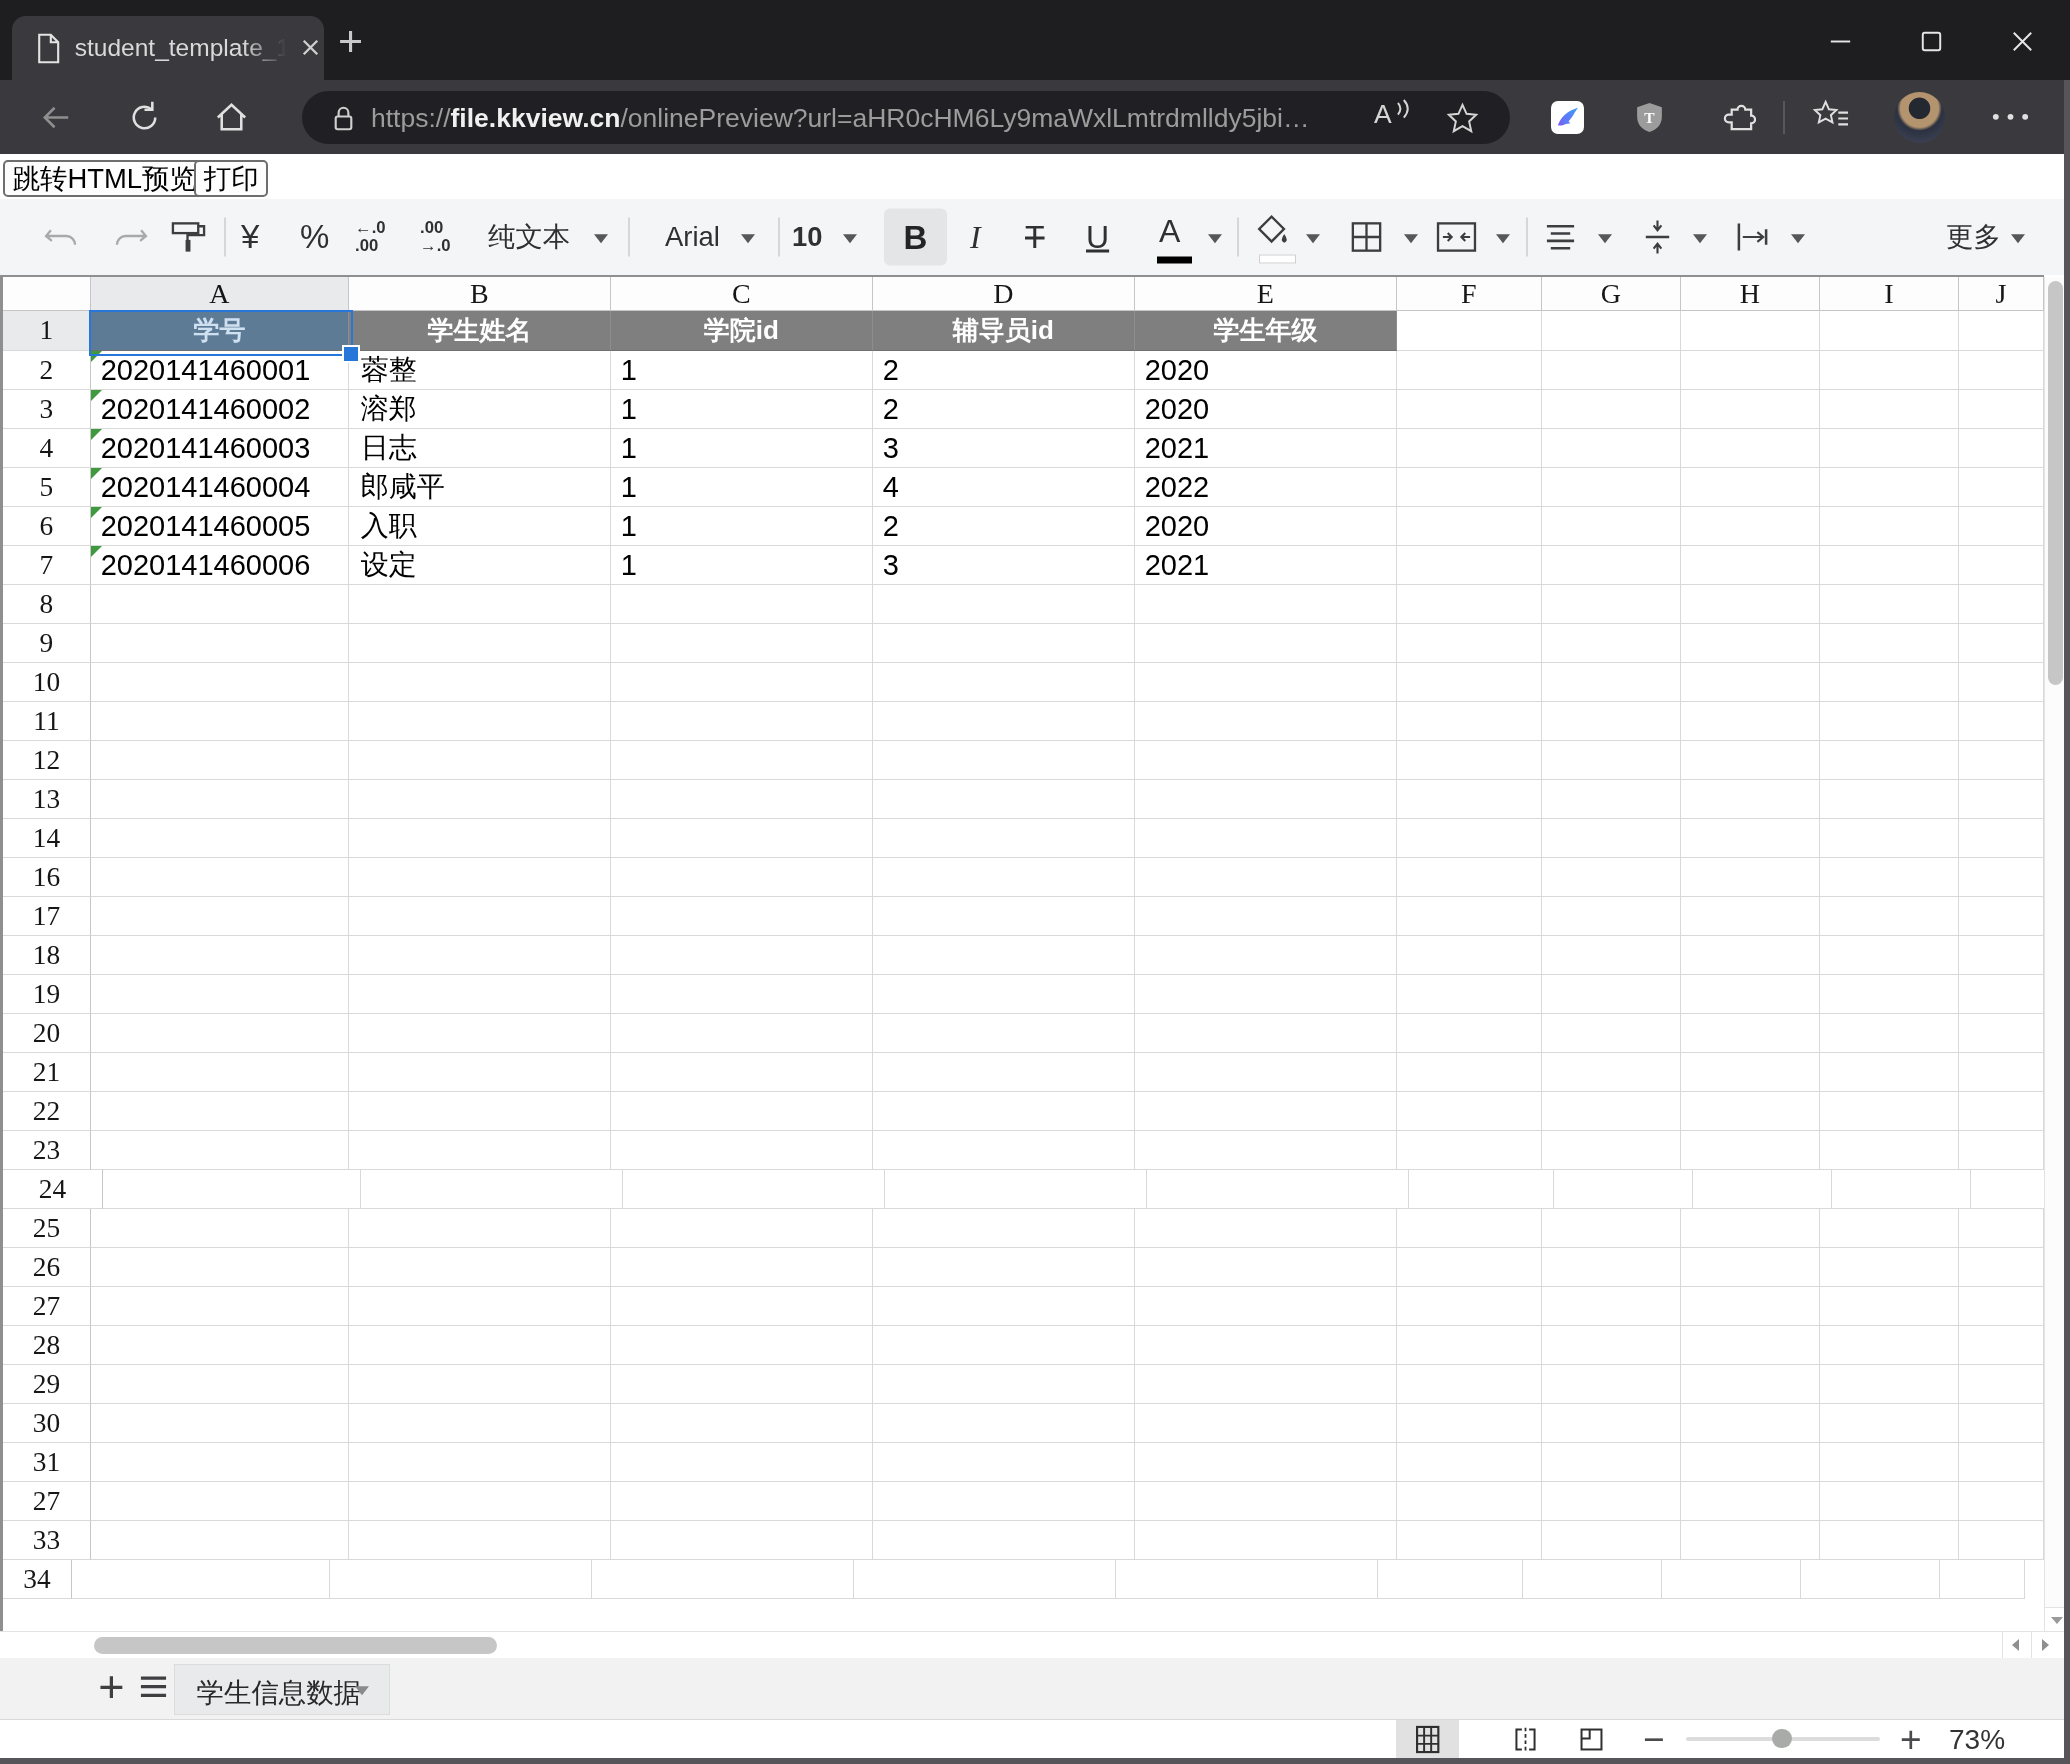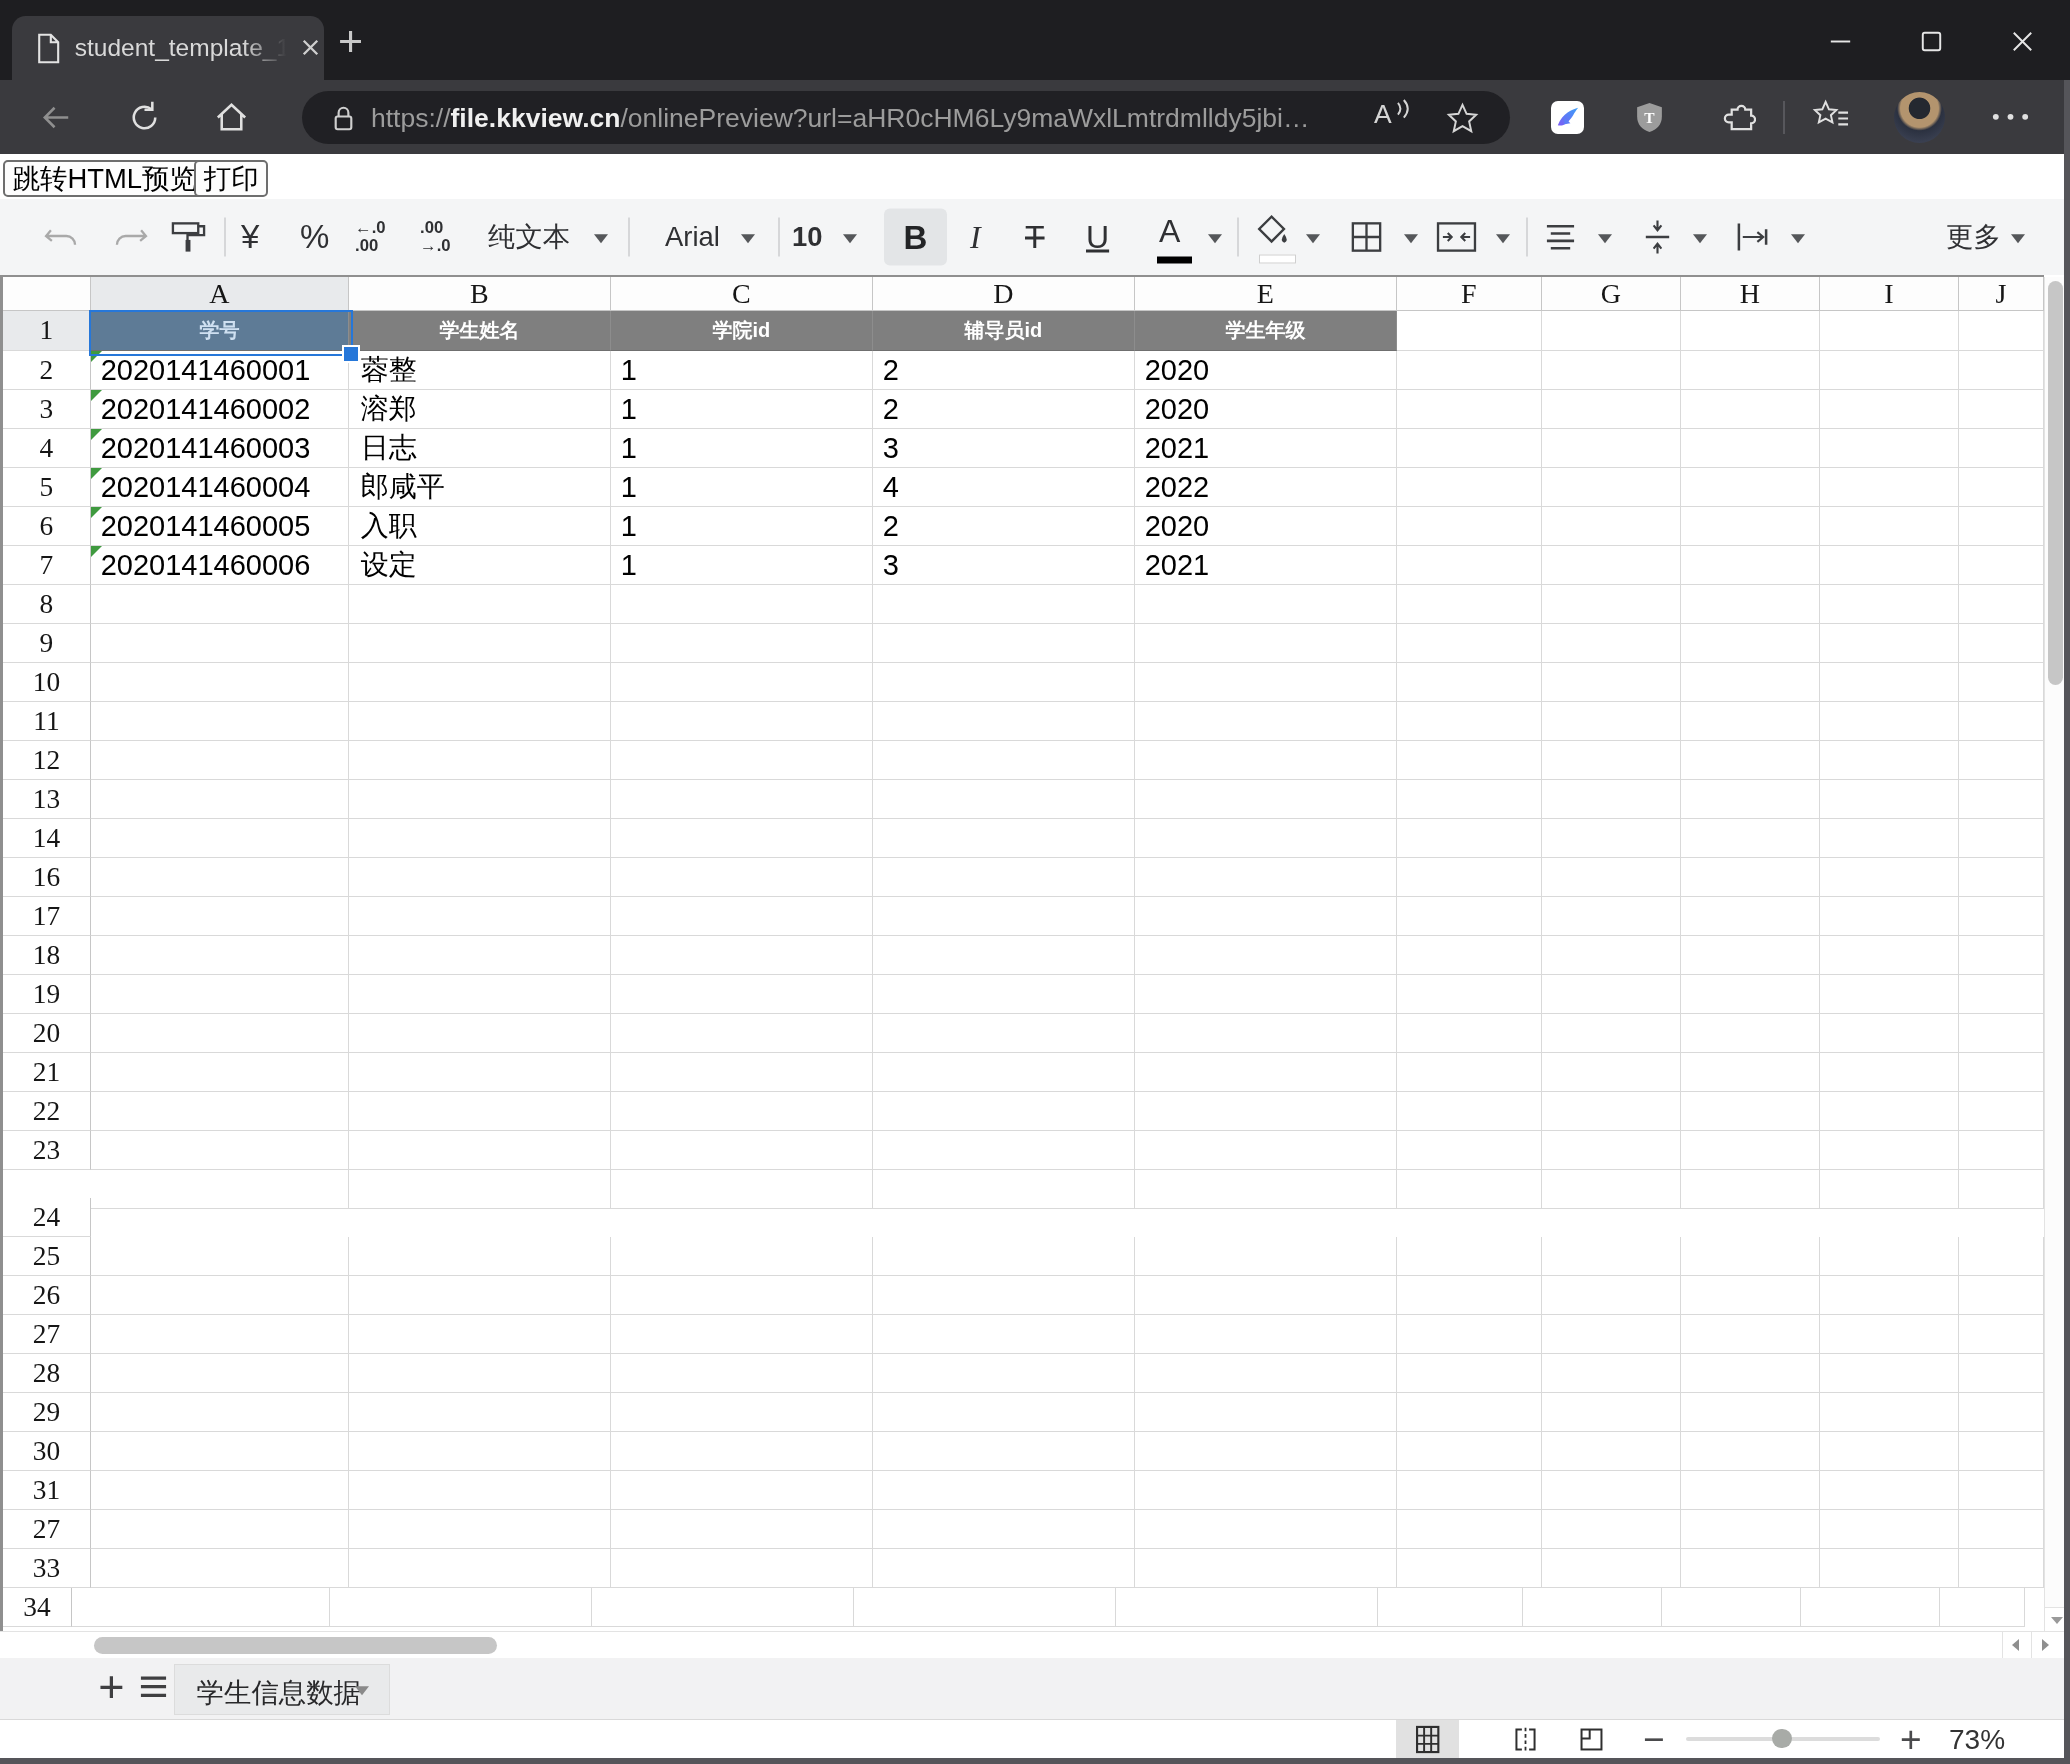--- a/index.html
+++ b/index.html
@@ -63,21 +63,21 @@
   .grow{display:flex;}
   .gc{box-sizing:border-box;border-right:1px solid #d9d9d9;border-bottom:1px solid #d9d9d9;
        overflow:hidden;flex:none;background:#fff;position:relative;}
   .gc.hd{border-right:1px solid #c6c6c6;border-bottom:1px solid #c6c6c6;
        font-family:"Liberation Serif","DejaVu Serif",serif;font-size:28px;color:#161616;
        display:flex;align-items:center;justify-content:center;background:#fdfdfd;}
   .gc.hd.sel{background:#e8eaec;}
   .gc.rnum{font-family:"Liberation Serif","DejaVu Serif",serif;font-size:27.4px;color:#161616;
        display:flex;align-items:center;justify-content:center;border-right:1px solid #c6c6c6;}
   .gc.rnum.sel{background:#e8eaec;}
-  .gc.gray{background:#7f7f7f;color:#ffffff;font-weight:700;font-size:20px;
+  .gc.gray{background:#7f7f7f;color:#ffffff;font-weight:700;font-size:26px;
        display:flex;align-items:center;justify-content:center;border-right:1px solid #8d8d8d;
        border-bottom:1px solid #6f6f6f;text-align:right;}
   .gc.a1{background:#5e7b96;color:#cfe0f1;}
   .gc.vnum{font-family:Liberation Sans, sans-serif;font-size:29px;color:#000;
        display:flex;align-items:center;padding-left:9.8px;}
   .gc.vcn{font-size:28px;color:#000;display:flex;align-items:center;padding-left:11.8px;}
   .tri{position:absolute;left:0;top:0;width:0;height:0;
        border-top:11.8px solid #3f9a3f;border-right:11.8px solid transparent;}
   .selbox{position:absolute;border:2.9px solid #2677d9;pointer-events:none;}
   .selhandle{position:absolute;right:-8.8px;bottom:-8.8px;width:13.7px;height:13.7px;background:#2677d9;
@@ -603,21 +603,21 @@
       <div class="gc" style="width: 262px; height: 39px;"></div>
       <div class="gc" style="width: 262px; height: 39px;"></div>
       <div class="gc" style="width: 262px; height: 39px;"></div>
       <div class="gc" style="width: 145px; height: 39px;"></div>
       <div class="gc" style="width: 139px; height: 39px;"></div>
       <div class="gc" style="width: 139px; height: 39px;"></div>
       <div class="gc" style="width: 139px; height: 39px;"></div>
       <div class="gc" style="width: 85px; height: 39px;"></div>
     </div>
     <div class="grow">
-      <div class="gc rnum" style="width: 88px; height: 39px; margin-top: 28px;">24</div>
+      <div class="gc rnum" style="width: 100px; height: 39px;">24</div>
       <div class="gc" style="width: 258px; height: 39px;"></div>
       <div class="gc" style="width: 262px; height: 39px;"></div>
       <div class="gc" style="width: 262px; height: 39px;"></div>
       <div class="gc" style="width: 262px; height: 39px;"></div>
       <div class="gc" style="width: 262px; height: 39px;"></div>
       <div class="gc" style="width: 145px; height: 39px;"></div>
       <div class="gc" style="width: 139px; height: 39px;"></div>
       <div class="gc" style="width: 139px; height: 39px;"></div>
       <div class="gc" style="width: 139px; height: 39px;"></div>
       <div class="gc" style="width: 85px; height: 39px;"></div>

